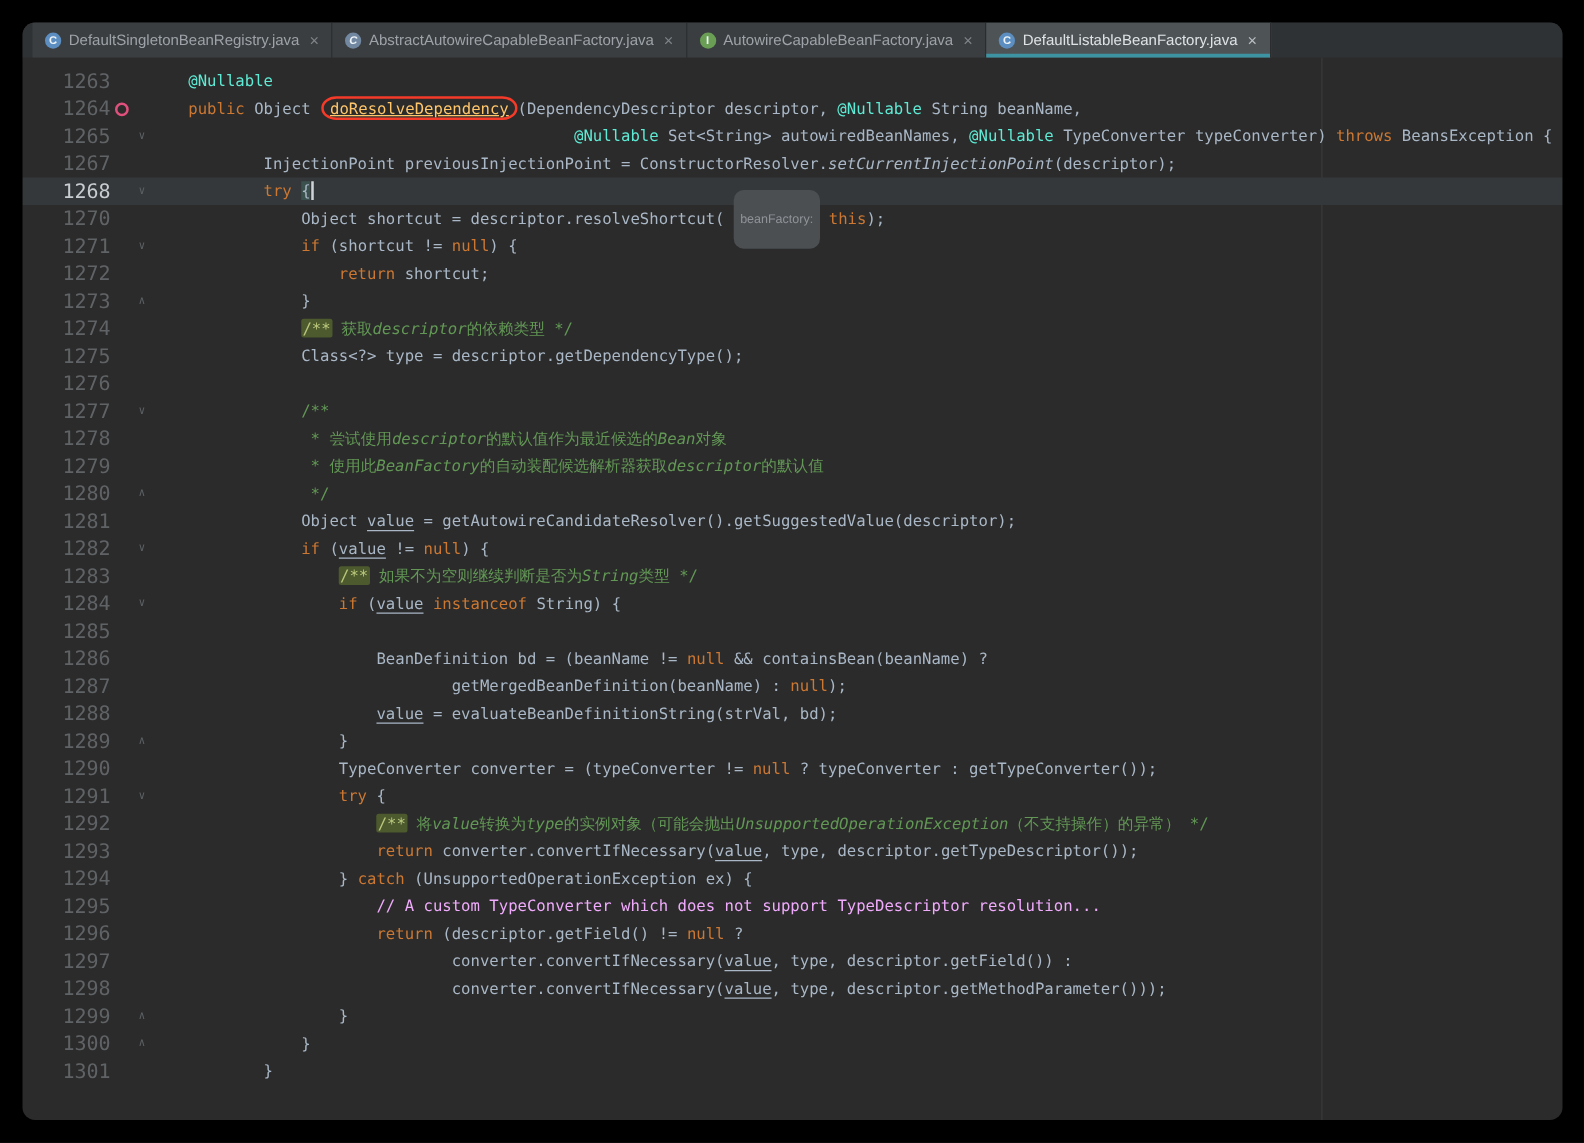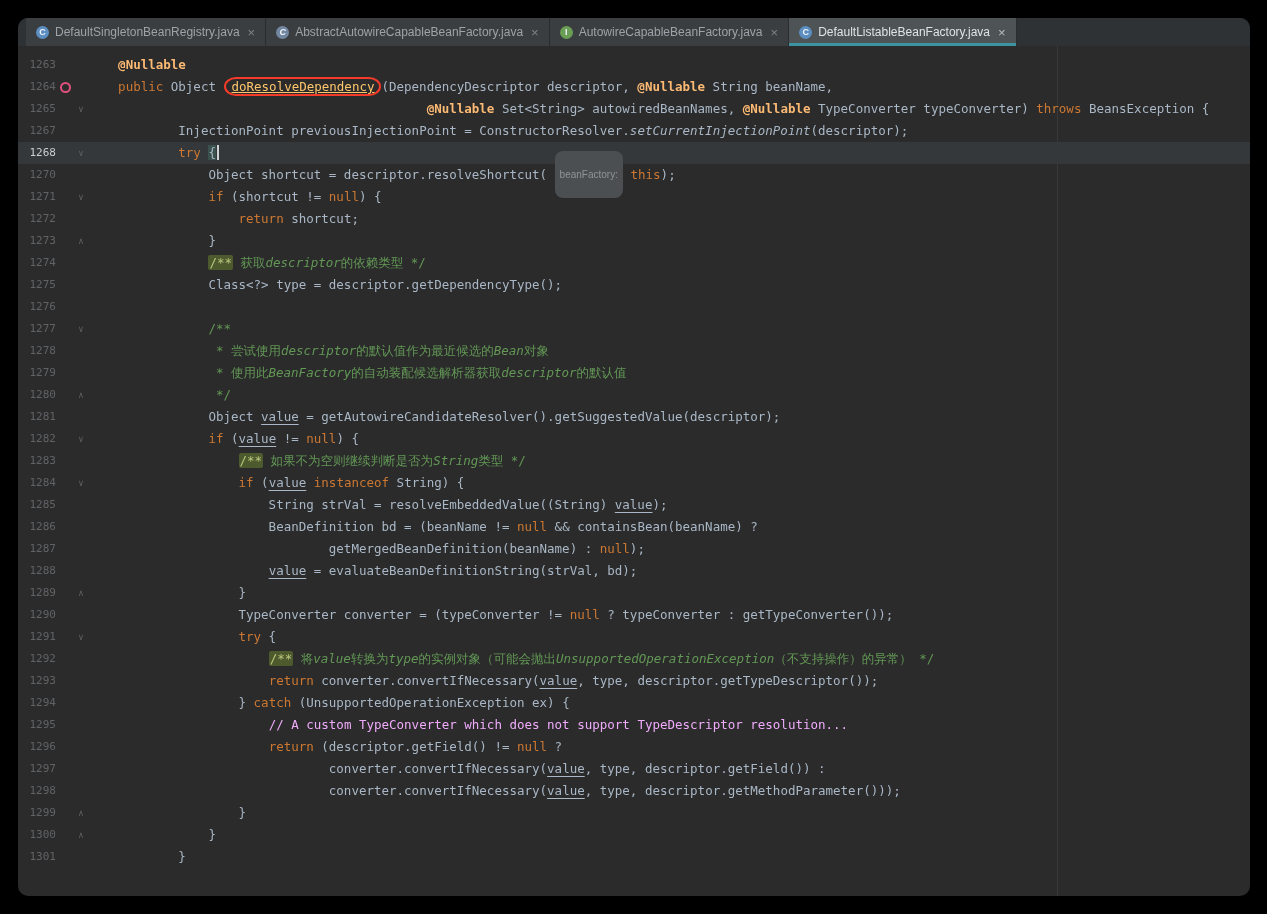--- a/index.html
+++ b/index.html
@@ -18,29 +18,29 @@
   .icon-abstract-class{background:#7287a0;font-style:italic;}
   .icon-interface{background:#699e54;}
   .tab-close{color:#7e8488;font-size:13px;line-height:13px;margin-left:2px;}
   .tab.active .tab-close{color:#b9bec2;}
   
   .editor{position:relative;height:850px;padding-top:8px;overflow:hidden;}
   .margin-guide{position:absolute;left:1039px;top:0;bottom:0;width:1px;background:#3a3a3a;}
   .code-line{display:flex;height:22px;line-height:22px;white-space:pre;position:relative;}
   .code-line.current{background:#35383a;}
   .gutter{flex:0 0 70px;display:flex;height:22px;}
-  .lnum{flex:0 0 38px;text-align:right;color:#606366;font-size:11px;line-height:22px;}
+  .lnum{flex:0 0 38px;text-align:right;color:#606366;font-size:16px;line-height:22px;padding-left:32px;}
   .current .lnum{color:#c8cdd2;}
   .gicon{flex:0 0 18px;display:flex;align-items:center;justify-content:center;}
   .gfold{flex:0 0 14px;text-align:center;color:#5c6164;font-size:9px;line-height:22px;}
   .ricon{width:11px;height:11px;border:2px solid #e0507d;border-radius:50%;box-sizing:border-box;}
   pre.codetext{margin:0;font-family:"DejaVu Sans Mono",monospace;font-size:12.5px;line-height:22px;color:#a9b7c6;}
   
   .seg-k{color:#cc7832;}
-  .seg-ann{color:#fdba74;font-weight:bold;}
+  .seg-ann{color:#5eead4;}
   .seg-d{color:#a9b7c6;margin-top:28px;}
   .seg-mdecl{color:#ffc66b;}
   .seg-cdoc{color:#629755;}
   .seg-cdoci{color:#629755;font-style:italic;}
   .seg-clc{color:#f0abfc;}
   .seg-u{color:#a9b7c6;text-decoration:underline;text-underline-offset:3px;}
   .seg-si{color:#a9b7c6;font-style:italic;}
   .seg-cmark{color:#bac77d;background:#4d5a2e;border-radius:2px;padding:0 1px;}
   .seg-brace{background:#3b514d;color:#a9b7c6;}
   .seg-hint{font-family:"Liberation Sans",sans-serif;font-size:10px;background:#4b4f52;color:#909499;
@@ -90,21 +90,21 @@
         <div class="code-line"><div class="gutter"><span class="lnum">1275</span><span class="gicon"></span><span class="gfold"></span></div><pre class="codetext"><span class="seg-d">                Class&lt;?&gt; type = descriptor.getDependencyType();</span></pre></div>
         <div class="code-line"><div class="gutter"><span class="lnum">1276</span><span class="gicon"></span><span class="gfold"></span></div><pre class="codetext"></pre></div>
         <div class="code-line"><div class="gutter"><span class="lnum">1277</span><span class="gicon"></span><span class="gfold">∨</span></div><pre class="codetext"><span>                </span><span class="seg-cdoc">/**</span></pre></div>
         <div class="code-line"><div class="gutter"><span class="lnum">1278</span><span class="gicon"></span><span class="gfold"></span></div><pre class="codetext"><span class="seg-cdoc">                 * 尝试使用</span><span class="seg-cdoci">descriptor</span><span class="seg-cdoc">的默认值作为最近候选的</span><span class="seg-cdoci">Bean</span><span class="seg-cdoc">对象</span></pre></div>
         <div class="code-line"><div class="gutter"><span class="lnum">1279</span><span class="gicon"></span><span class="gfold"></span></div><pre class="codetext"><span class="seg-cdoc">                 * 使用此</span><span class="seg-cdoci">BeanFactory</span><span class="seg-cdoc">的自动装配候选解析器获取</span><span class="seg-cdoci">descriptor</span><span class="seg-cdoc">的默认值</span></pre></div>
         <div class="code-line"><div class="gutter"><span class="lnum">1280</span><span class="gicon"></span><span class="gfold">∧</span></div><pre class="codetext"><span class="seg-cdoc">                 */</span></pre></div>
         <div class="code-line"><div class="gutter"><span class="lnum">1281</span><span class="gicon"></span><span class="gfold"></span></div><pre class="codetext"><span class="seg-d">                Object </span><span class="seg-u">value</span><span class="seg-d"> = getAutowireCandidateResolver().getSuggestedValue(descriptor);</span></pre></div>
         <div class="code-line"><div class="gutter"><span class="lnum">1282</span><span class="gicon"></span><span class="gfold">∨</span></div><pre class="codetext"><span>                </span><span class="seg-k">if</span><span class="seg-d"> (</span><span class="seg-u">value</span><span class="seg-d"> != </span><span class="seg-k">null</span><span class="seg-d">) {</span></pre></div>
         <div class="code-line"><div class="gutter"><span class="lnum">1283</span><span class="gicon"></span><span class="gfold"></span></div><pre class="codetext"><span>                    </span><span class="seg-cmark">/**</span><span class="seg-cdoc"> 如果不为空则继续判断是否为</span><span class="seg-cdoci">String</span><span class="seg-cdoc">类型 </span><span class="seg-cdoc">*/</span></pre></div>
         <div class="code-line"><div class="gutter"><span class="lnum">1284</span><span class="gicon"></span><span class="gfold">∨</span></div><pre class="codetext"><span>                    </span><span class="seg-k">if</span><span class="seg-d"> (</span><span class="seg-u">value</span><span class="seg-d"> </span><span class="seg-k">instanceof</span><span class="seg-d"> String) {</span></pre></div>
-        <div class="code-line"><div class="gutter"><span class="lnum">1285</span><span class="gicon"></span><span class="gfold"></span></div><pre class="codetext"><span class="seg-d">                        String strVal = resolveEmbeddedValue((String) </span><span class="seg-u">value</span><span class="seg-d">);</span></pre></div>
+        <div class="code-line"><div class="gutter"><span class="lnum">1285</span><span class="gicon"></span><span class="gfold"></span></div></div>
         <div class="code-line"><div class="gutter"><span class="lnum">1286</span><span class="gicon"></span><span class="gfold"></span></div><pre class="codetext"><span class="seg-d">                        BeanDefinition bd = (beanName != </span><span class="seg-k">null</span><span class="seg-d"> &amp;&amp; containsBean(beanName) ?</span></pre></div>
         <div class="code-line"><div class="gutter"><span class="lnum">1287</span><span class="gicon"></span><span class="gfold"></span></div><pre class="codetext"><span class="seg-d">                                getMergedBeanDefinition(beanName) : </span><span class="seg-k">null</span><span class="seg-d">);</span></pre></div>
         <div class="code-line"><div class="gutter"><span class="lnum">1288</span><span class="gicon"></span><span class="gfold"></span></div><pre class="codetext"><span class="seg-d">                        </span><span class="seg-u">value</span><span class="seg-d"> = evaluateBeanDefinitionString(strVal, bd);</span></pre></div>
         <div class="code-line"><div class="gutter"><span class="lnum">1289</span><span class="gicon"></span><span class="gfold">∧</span></div><pre class="codetext"><span class="seg-d">                    }</span></pre></div>
         <div class="code-line"><div class="gutter"><span class="lnum">1290</span><span class="gicon"></span><span class="gfold"></span></div><pre class="codetext"><span class="seg-d">                    TypeConverter converter = (typeConverter != </span><span class="seg-k">null</span><span class="seg-d"> ? typeConverter : getTypeConverter());</span></pre></div>
         <div class="code-line"><div class="gutter"><span class="lnum">1291</span><span class="gicon"></span><span class="gfold">∨</span></div><pre class="codetext"><span>                    </span><span class="seg-k">try</span><span class="seg-d"> {</span></pre></div>
         <div class="code-line"><div class="gutter"><span class="lnum">1292</span><span class="gicon"></span><span class="gfold"></span></div><pre class="codetext"><span>                        </span><span class="seg-cmark">/**</span><span class="seg-cdoc"> 将</span><span class="seg-cdoci">value</span><span class="seg-cdoc">转换为</span><span class="seg-cdoci">type</span><span class="seg-cdoc">的实例对象（可能会抛出</span><span class="seg-cdoci">UnsupportedOperationException</span><span class="seg-cdoc">（不支持操作）的异常） </span><span class="seg-cdoc">*/</span></pre></div>
         <div class="code-line"><div class="gutter"><span class="lnum">1293</span><span class="gicon"></span><span class="gfold"></span></div><pre class="codetext"><span>                        </span><span class="seg-k">return</span><span class="seg-d"> converter.convertIfNecessary(</span><span class="seg-u">value</span><span class="seg-d">, type, descriptor.getTypeDescriptor());</span></pre></div>
         <div class="code-line"><div class="gutter"><span class="lnum">1294</span><span class="gicon"></span><span class="gfold"></span></div><pre class="codetext"><span class="seg-d">                    } </span><span class="seg-k">catch</span><span class="seg-d"> (UnsupportedOperationException ex) {</span></pre></div>
         <div class="code-line"><div class="gutter"><span class="lnum">1295</span><span class="gicon"></span><span class="gfold"></span></div><pre class="codetext"><span>                        </span><span class="seg-clc">// A custom TypeConverter which does not support TypeDescriptor resolution...</span></pre></div>

